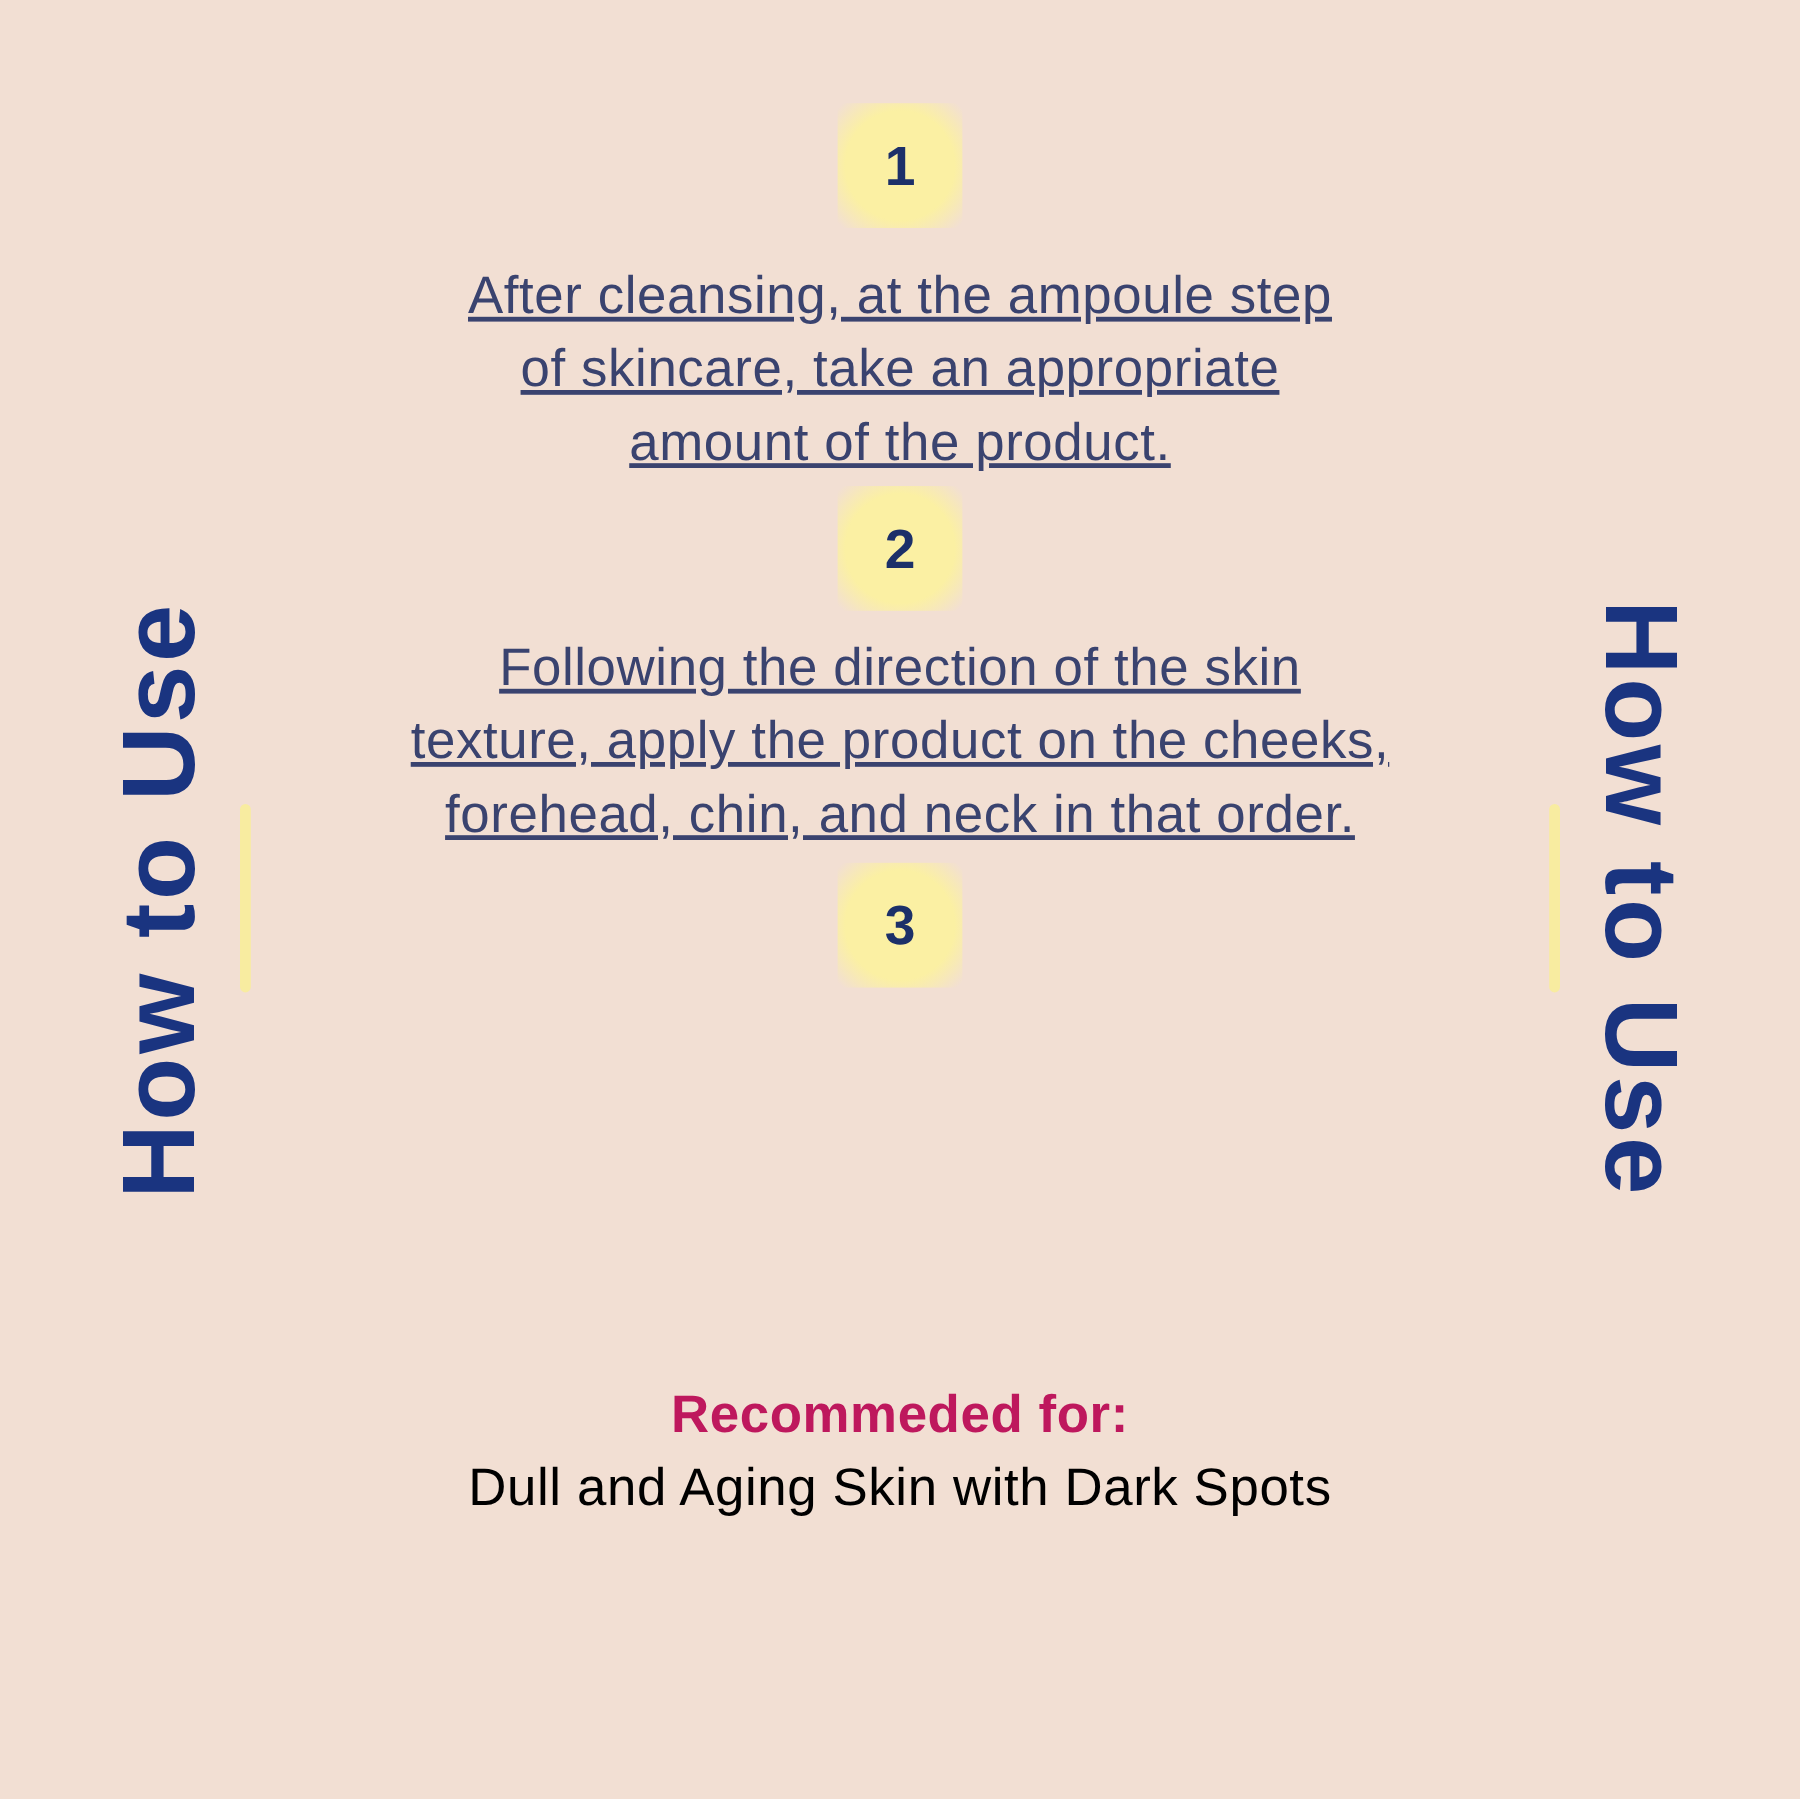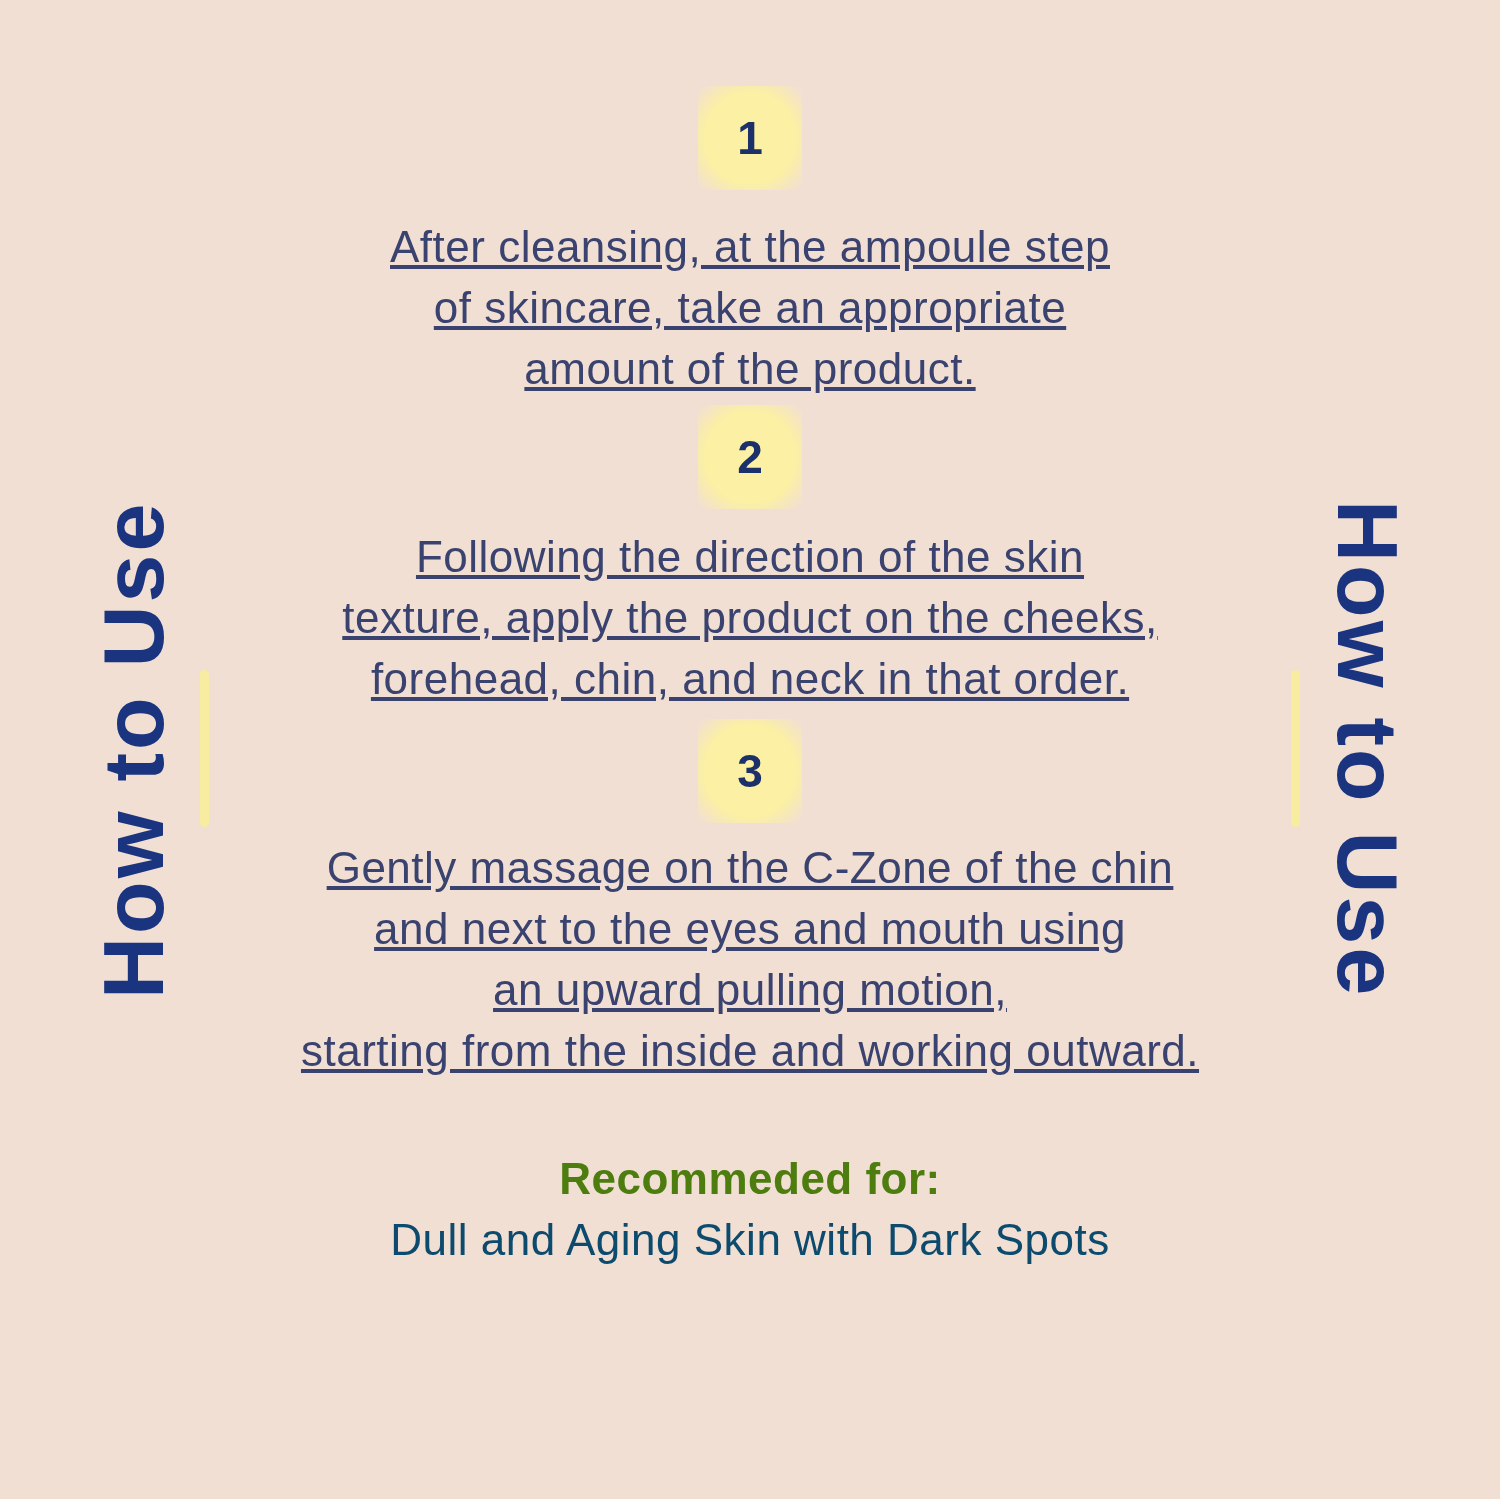--- a/index.html
+++ b/index.html
@@ -97,27 +97,27 @@
     left: 0;
     width: 1500px;
     text-align: center;
     color: #2E3A6B;
   }
   .reco-heading {
     font-size: 44px;
     line-height: 61px;
     font-weight: bold;
     letter-spacing: 0.5px;
-    color: #4d7c0f;
+    color: #be185d;
   }
   .reco-text {
     font-size: 44px;
     line-height: 62px;
     letter-spacing: 0.5px;
-    color: #0c4a6e;
+    color: #000000;
   }
 </style>
 </head>
 <body>
 
 <div class="canvas">
 
   <div class="side-col left">How to Use</div>
 
   <div class="accent-line left"></div>
@@ -133,23 +133,19 @@
 amount of the product.</div>
 
   <div class="badge b2">2</div>
 
   <div class="step-text s2">Following the direction of the skin
 texture, apply the product on the cheeks,
 forehead, chin, and neck in that order.</div>
 
   <div class="badge b3">3</div>
 
-  <div class="step-text s3">Gently massage on the C-Zone of the chin
-and next to the eyes and mouth using
-an upward pulling motion,
-starting from the inside and working outward.</div>
 
   <div class="reco">
     <div class="reco-heading">Recommeded for:</div>
     <div class="reco-text">Dull and Aging Skin with Dark Spots</div>
   </div>
 
 </div>
 
 </body></html>

